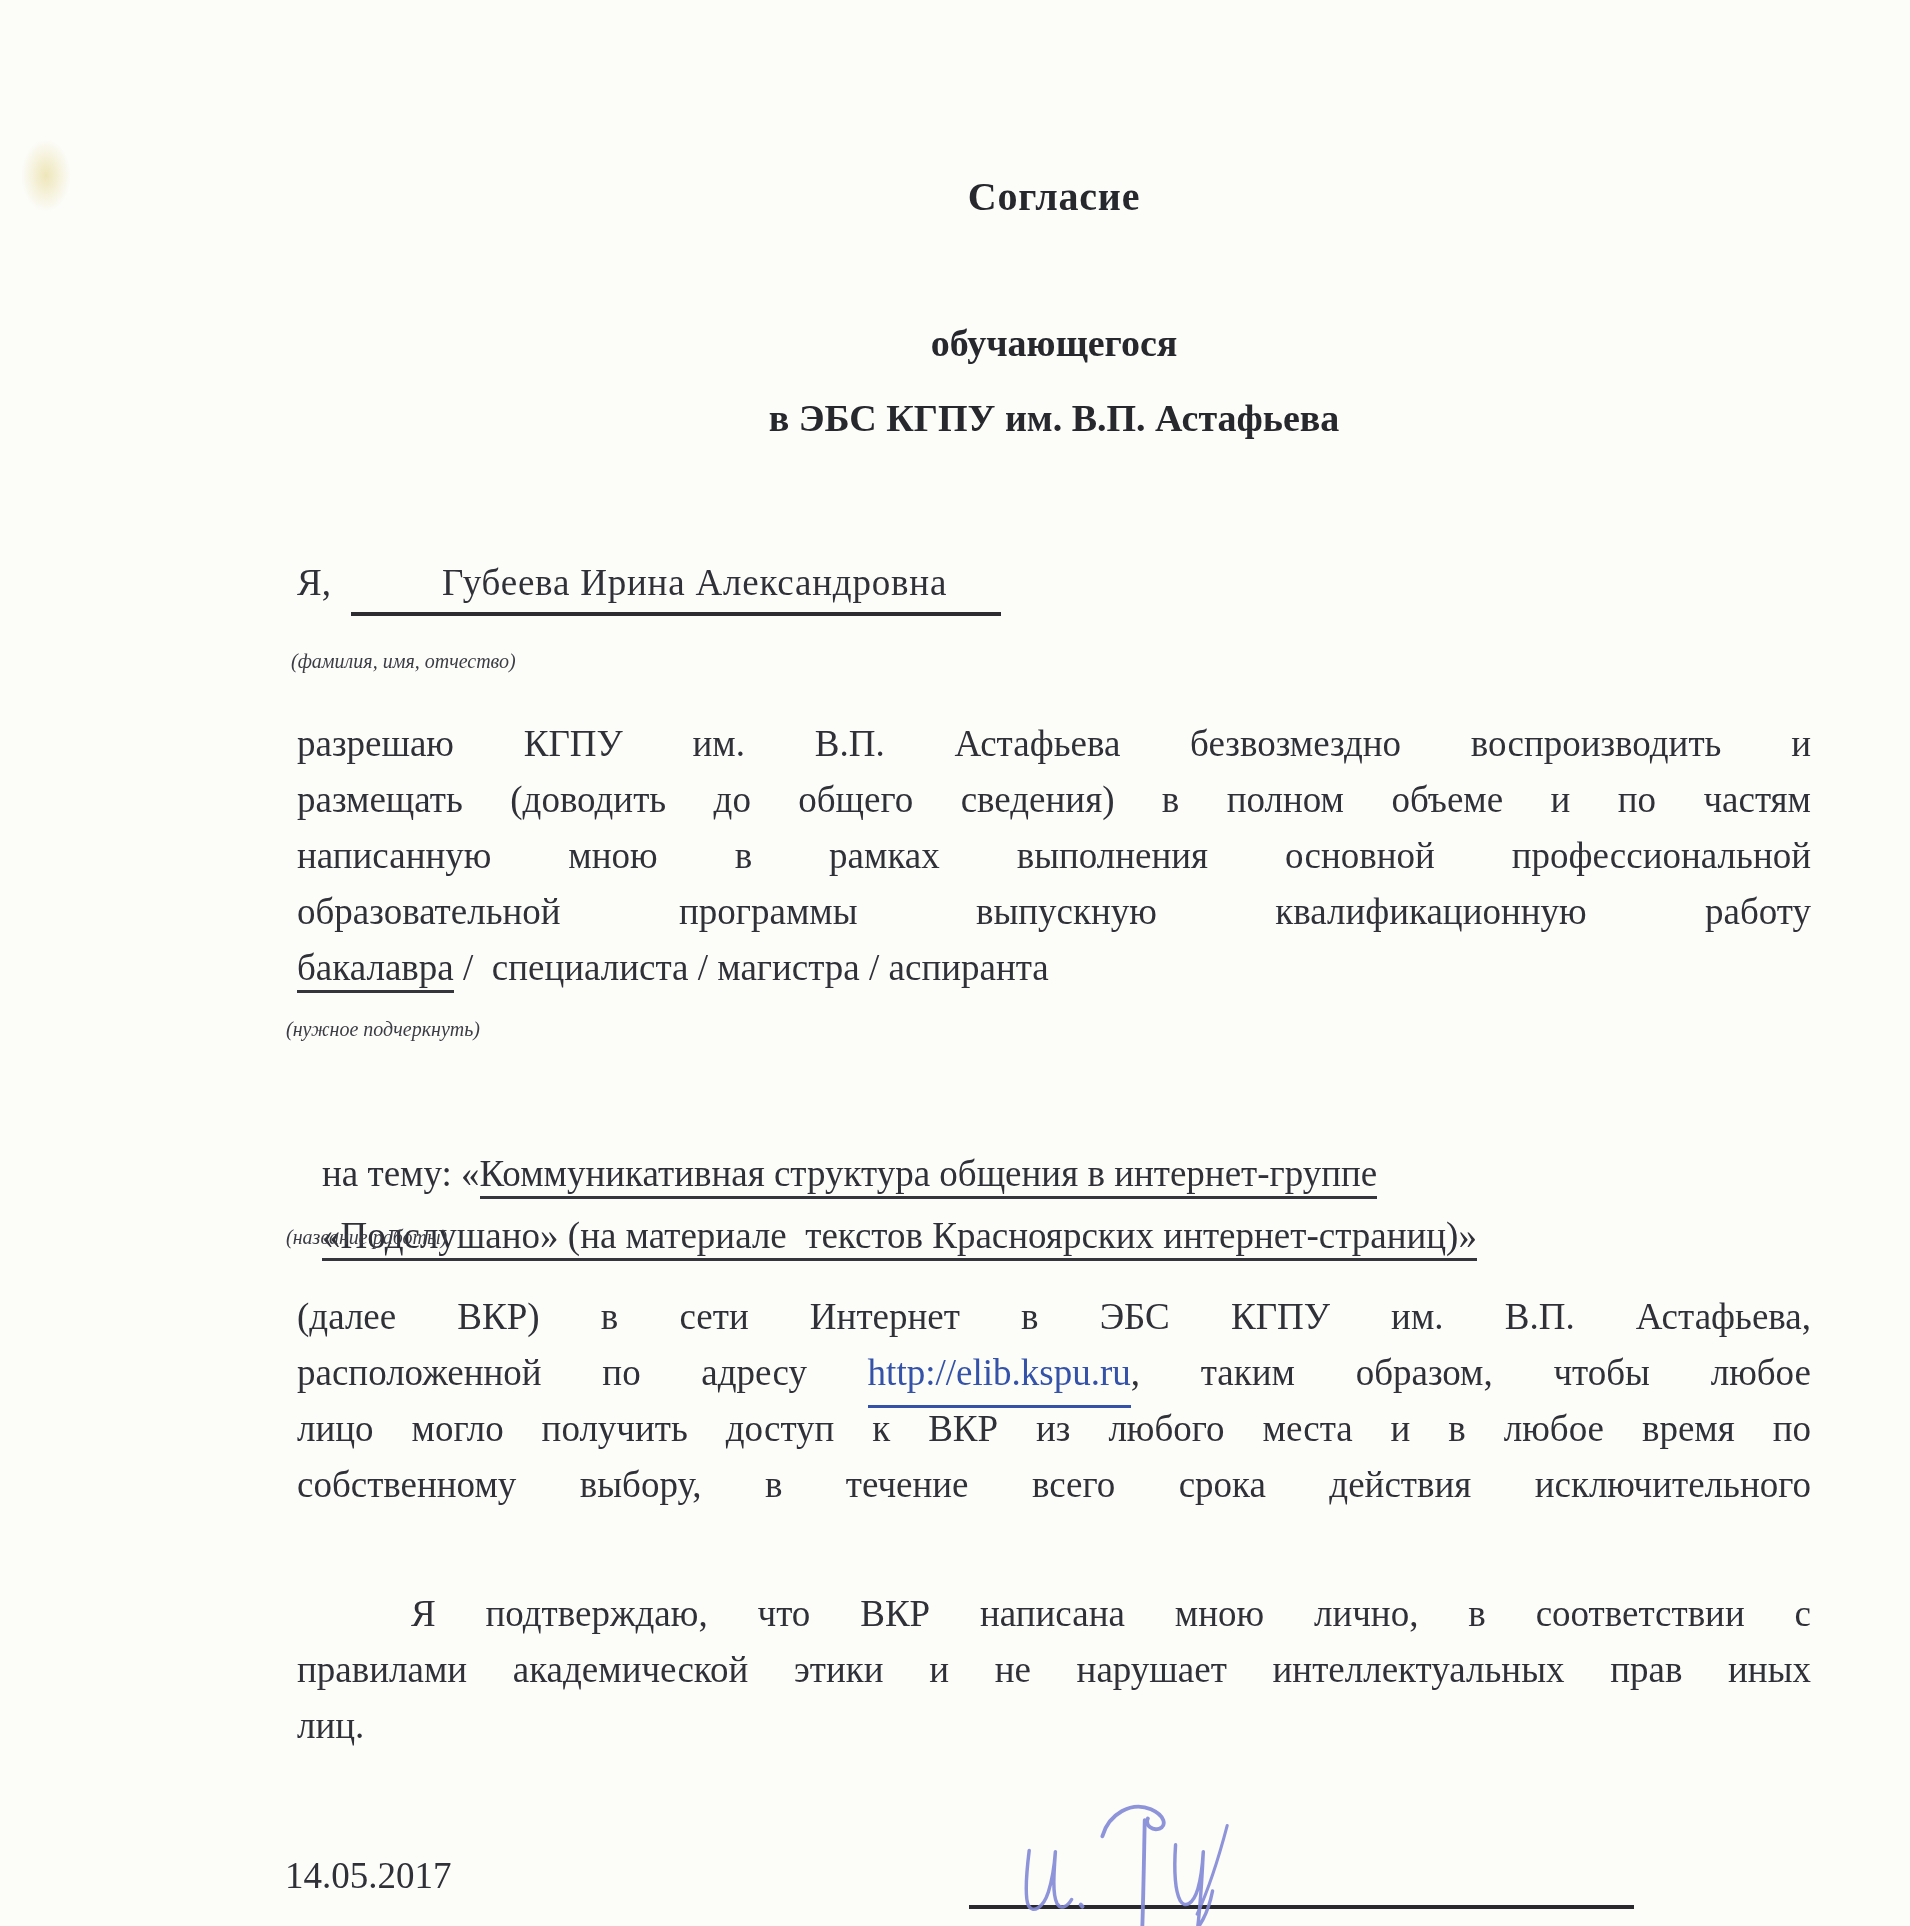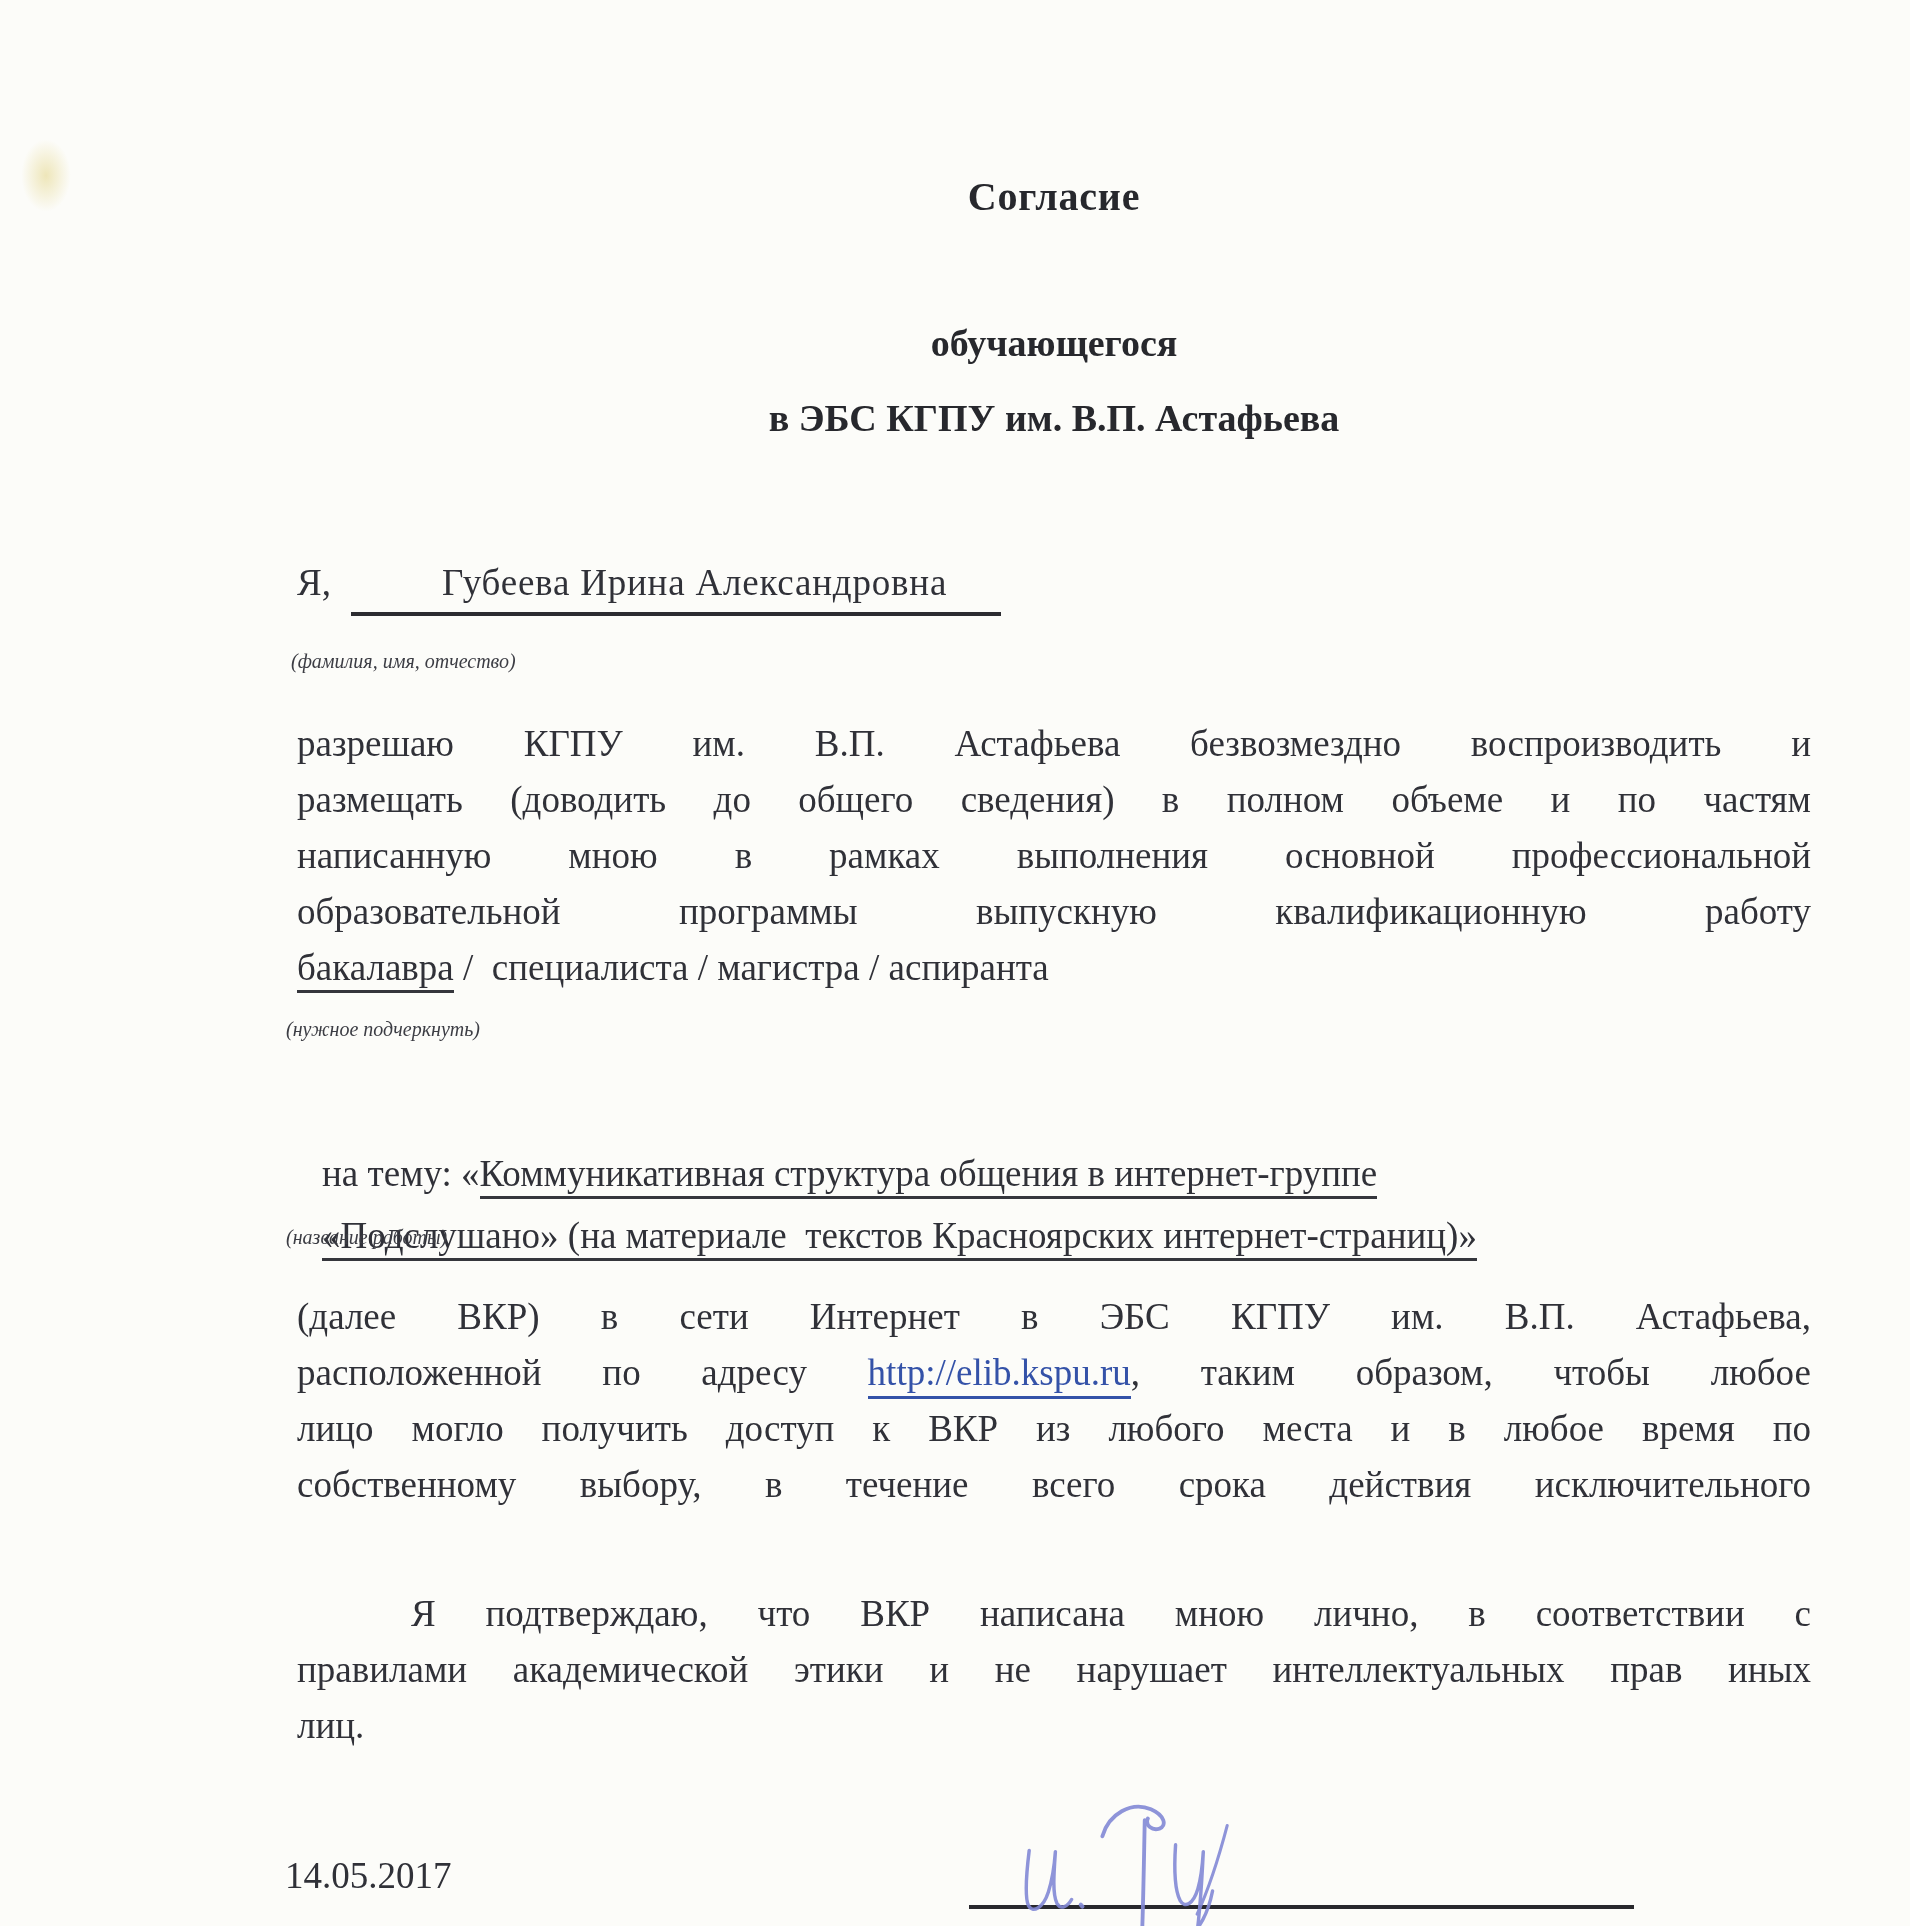--- a/index.html
+++ b/index.html
@@ -71,21 +71,21 @@
     padding-bottom: 2.3px;
   }
 
   .topic-line { position: absolute; left: 285px; width: 1514px; font-size: 37px; line-height: 58px; white-space: pre-wrap; }
   .topic1 { top: 1087px; }
   .topic2 { top: 1149px; }
 
   .link-url {
     color: #3452a8;
     border-bottom: 3.5px solid #3452a8;
-    padding-bottom: 3px;
+    padding-bottom: 12px;
   }
 
   .date-value { position: absolute; left: 285px; top: 1854px; font-size: 37px; font-family: Liberation Serif, serif; }
 
   .sig-line {
     position: absolute; left: 969px; top: 1905px;
     width: 665px; height: 4.2px; background: #28282d;
   }
   .signature-svg { position: absolute; left: 1009px; top: 1787px; }
 </style>

